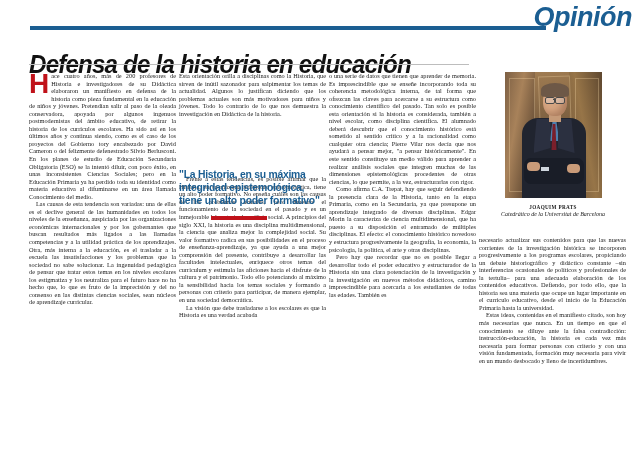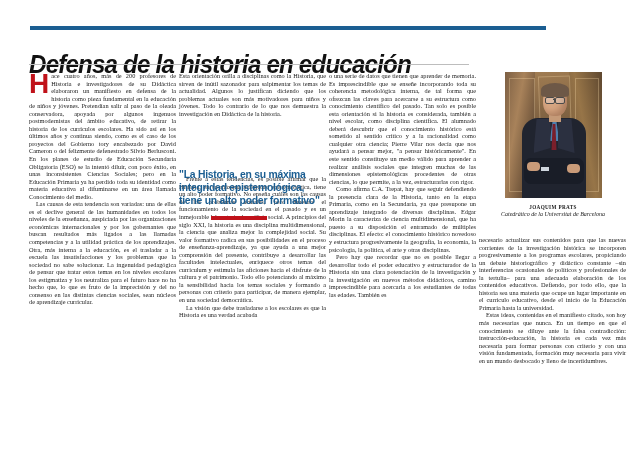--- a/index.html
+++ b/index.html
@@ -277,20 +277,21 @@
     font-size: 6px;
     line-height: 7.2px;
     color: #1a1a1a;
   }
 </style>
 </head>
 <body>
 
 <div id="masthead">
   <div id="section-rule"></div>
+  <div id="section-name">Opinión</div>
 </div>
 
 <h1 id="headline">Defensa de la historia en educación</h1>
 <div id="headline-rule"></div>
 
 <div id="col1" class="col">
   <p class="first">
     <span class="dropcap">H</span><span>ace cuatro años, más de 200 profesores de Historia e investigadores de su Didáctica elaboraron un manifiesto en defensa de la historia como pieza fundamental en la educación de niños y jóvenes. Pretendían salir al paso de la oleada conservadora, apoyada por algunos ingenuos postmodernistas del ámbito educativo, de retirar la historia de los currículos escolares. Ha sido así en los últimos años y continua siendo, como es el caso de los proyectos del Gobierno tory encabezado por David Cameron o del felizmente defenestrado Silvio Berlusconi. En los planes de estudio de Educación Secundaria Obligatoria (ESO) se la intentó diluir, con poco éxito, en unas inconsistentes Ciencias Sociales; pero en la Educación Primaria ya ha perdido toda su identidad como materia educativa al difuminarse en un área llamada Conocimiento del medio.</span>
   </p>
   <p><span>Las causas de esta tendencia son variadas: una de ellas es el declive general de las humanidades en todos los niveles de la enseñanza, auspiciada por las organizaciones económicas internacionales y por los gobernantes que buscan resultados más ligados a las llamadas competencias y a la utilidad práctica de los aprendizajes. Otra, más interna a la educación, es el trasladar a la escuela las insatisfacciones y los problemas que la sociedad no sabe solucionar. La ingenuidad pedagógica de pensar que tratar estos temas en los niveles escolares los estigmatiza y los neutraliza para el futuro hace no ha hecho que, lo que es fruto de la imprecisión y del no consenso en las distintas ciencias sociales, sean núcleos de aprendizaje curricular.</span></p>

